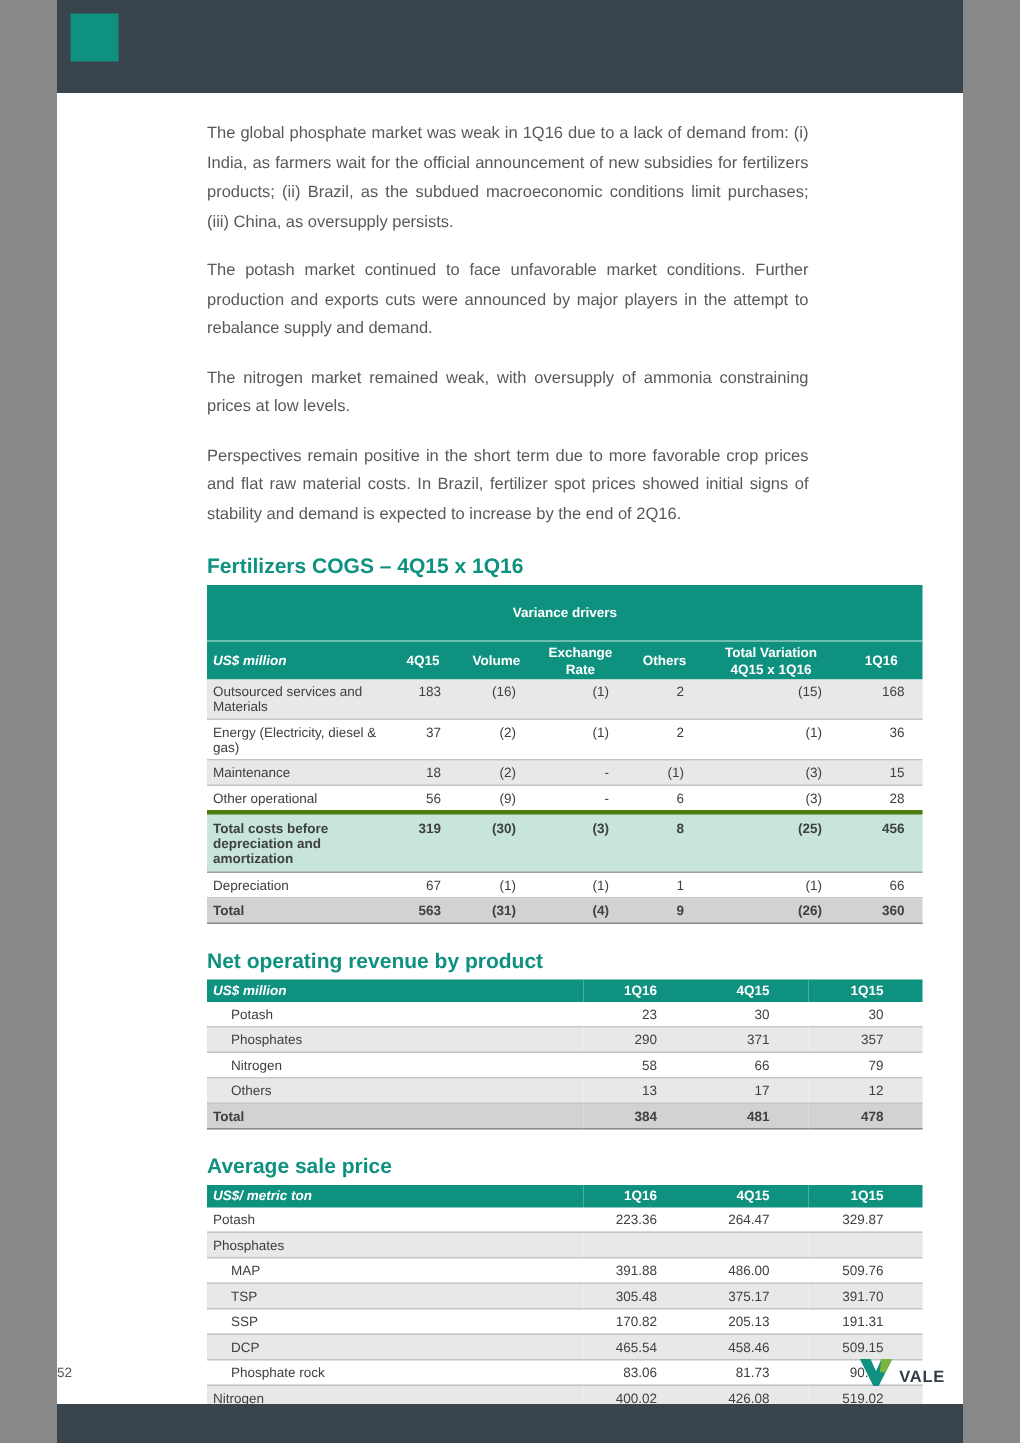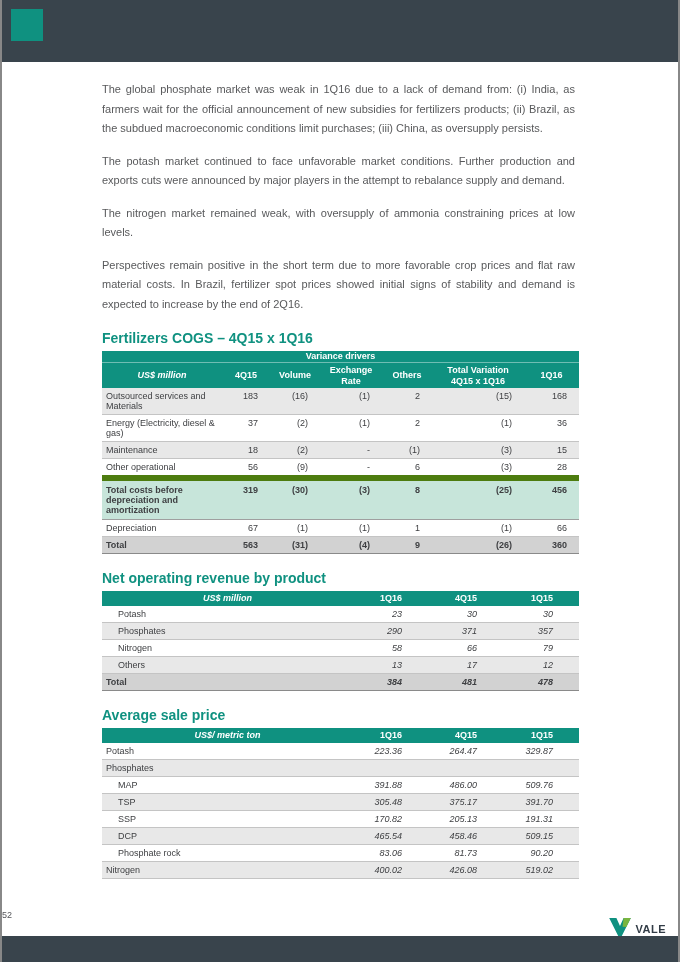--- a/index.html
+++ b/index.html
@@ -1,18 +1,18 @@
 <!DOCTYPE html>
 <html style="--teal: #0f9180; --dark-bar: #39444c; --highlight-row: #c7e5da; --shaded-row: #e8e8e8; --total-row: #d2d2d2;"><head>
 <meta charset="utf-8">
 <style>
   html,body{margin:0;padding:0;background:#888;}
   .page{
     position:relative;
-    width:676px;height:962px;
+    width:604px;height:962px;
     margin:0 auto;
     background:#fff;
     font-family:"Liberation Sans", sans-serif;
     overflow:hidden;
   }
   
   .topbar{height:62px;background:var(--dark-bar,#39444c);}
   .brand-square{width:32px;height:32px;background:var(--teal,#0f9180);position:absolute;top:9px;left:9px;}
   .bottombar{position:absolute;bottom:0;left:0;width:100%;height:26px;background:var(--dark-bar,#39444c);}
 
@@ -26,42 +26,42 @@
     font-size:14px;color:var(--teal,#0f9180);
     margin:16px 0 5px 0;font-weight:bold;
   }
 
   
   table{border-collapse:collapse;width:477px;font-size:9px;color:#3f4043;margin-bottom:6px;}
   th{
     background:var(--teal,#0f9180);color:#fff;font-weight:bold;
     padding:2px 4px;white-space:pre-line;line-height:1.2;vertical-align:middle;
   }
-  th.variance{text-align:center;border-bottom:1px solid rgba(255,255,255,0.4);padding:0;}
-  .th-label{text-align:center;font-style:italic;}
+  th.variance{text-align:center;border-bottom:1px solid rgba(255,255,255,0.4);padding:13px;}
+  .th-label{text-align:left;font-style:italic;}
   .th-center{text-align:center;}
   .th-right{text-align:right;padding-right:26px;}
   td{padding:3px 4px;border-bottom:1px solid #c4c4c4;vertical-align:top;}
   td.num{text-align:right;padding-right:12px;white-space:nowrap;}
-  #revenue-table td.num,#price-table td.num{padding-right:26px;font-style:italic;}
+  #revenue-table td.num,#price-table td.num{padding-right:26px;}
   td.label{text-align:left;}
   td.indent{padding-left:16px;}
   tr.shaded{background:var(--shaded-row,#e8e8e8);}
   tr.highlight{background:var(--highlight-row,#c7e5da);font-weight:bold;}
-  tr.highlight td{padding-top:4px;padding-bottom:4px;border-top:6px solid #4d7c0f;border-bottom:1px solid #9f9f9f;}
+  tr.highlight td{padding-top:4px;padding-bottom:4px;border-top:3px solid #4d7c0f;border-bottom:1px solid #9f9f9f;}
   tr.total{background:var(--total-row,#d2d2d2);font-weight:bold;}
   tr.total td{border-top:1px solid #8a8a8a;border-bottom:1px solid #8a8a8a;}
 
   
   .footer{position:absolute;bottom:34px;left:0;width:100%;height:22px;}
   .page-number{
     position:absolute;left:0;right:0;text-align:left;
     font-size:9px;color:#55565a;top:4px;
   }
-  .logo{position:absolute;right:12px;top:12px;display:flex;align-items:center;gap:4px;}
+  .logo{position:absolute;right:12px;top:0;display:flex;align-items:center;gap:4px;}
   .logo-text{font-size:11px;font-weight:bold;color:#323c46;letter-spacing:0.5px;}
 </style>
 </head>
 <body>
 
 <div class="page">
 
   <div class="topbar"></div>
   <div class="brand-square"></div>
 

